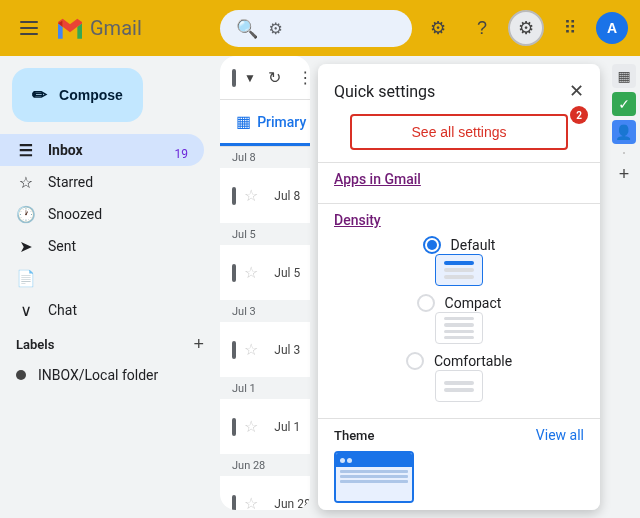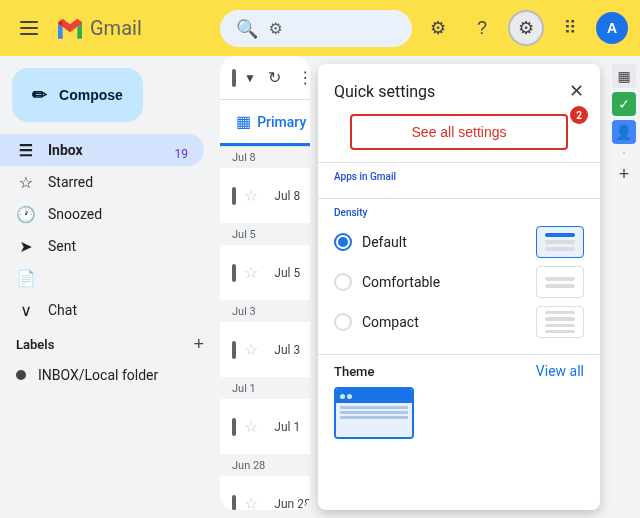--- a/index.html
+++ b/index.html
@@ -1,19 +1,19 @@
 <!DOCTYPE html>
 <html><head>
   <meta charset="utf-8">
   <style>
     * { box-sizing: border-box; margin: 0; padding: 0; }
     body { font-family: 'Google Sans', Roboto, Arial, sans-serif; background: #f1f3f4; width: 640px; height: 518px; overflow: hidden; display: flex; flex-direction: column; }
 
     
-    .topbar { display: flex; align-items: center; background: #fde047; padding: 20px 12px; gap: 8px; height: 56px; }
+    .topbar { display: flex; align-items: center; background: #eab308; padding: 20px 12px; gap: 8px; height: 56px; }
     .topbar-left { display: flex; align-items: center; gap: 8px; min-width: 200px; }
     .hamburger-btn { display: flex; flex-direction: column; gap: 4px; cursor: pointer; padding: 8px; border-radius: 50%; border: none; background: none; }
     .hamburger-btn span { display: block; width: 18px; height: 2px; background: #444; border-radius: 1px; }
     .gmail-logo { display: flex; align-items: center; gap: 2px; font-size: 22px; font-weight: 400; color: #5f6368; }
     .gmail-logo .g-logo { width: 32px; height: 32px; }
     .search-bar { flex: 1; display: flex; align-items: center; background: #eaf1fb; border-radius: 24px; padding: 8px 16px; gap: 10px; max-width: 480px; }
     .search-bar input { border: none; background: transparent; outline: none; font-size: 16px; color: #202124; width: 100%; }
     .topbar-right { display: flex; align-items: center; gap: 8px; margin-left: auto; }
     .icon-btn { width: 36px; height: 36px; border-radius: 50%; border: none; background: none; cursor: pointer; display: flex; align-items: center; justify-content: center; color: #444; font-size: 18px; position: relative; }
     .icon-btn.active { background: #e8eaed; border: 2px solid #bbb; }
@@ -52,28 +52,28 @@
     .email-date { font-size: 12px; color: #444; white-space: nowrap; margin-left: auto; }
     .date-label { font-size: 11px; color: #5f6368; padding: 4px 12px; background: #f1f3f4; }
 
     
     .quick-settings { width: 282px; background: #fff; border-radius: 8px; box-shadow: 0 4px 12px rgba(0,0,0,.2); margin: 8px 8px 8px 0; overflow-y: auto; flex-shrink: 0; position: relative; }
     .qs-header { display: flex; align-items: center; justify-content: space-between; padding: 16px 16px 8px; }
     .qs-title { font-size: 16px; font-weight: 400; color: #202124; }
     .qs-close { cursor: pointer; font-size: 18px; color: #444; border: none; background: none; }
     .see-all-btn { display: block; margin: 4px 16px 12px; padding: 8px 16px; border: 2px solid #d93025; border-radius: 4px; color: #d93025; background: none; font-size: 14px; cursor: pointer; text-align: center; width: calc(100% - 32px); }
     .qs-section { padding: 8px 16px; border-top: 1px solid #e0e0e0; }
-    .qs-section-title { font-size: 10px; color: #1d4ed8; margin-bottom: 8px; font-weight: 500; }
+    .qs-section-title { font-size: 14px; color: #701a75; margin-bottom: 8px; font-weight: 500; text-decoration: underline; }
     .chat-meet-row { display: flex; align-items: center; justify-content: space-between; margin-bottom: 4px; }
     .chat-meet-label { font-size: 14px; color: #202124; }
     .preview-line { height: 4px; background: #dadce0; border-radius: 2px; }
     .preview-line.short { width: 40px; }
     .preview-line.long { width: 70px; }
     .customize-link { color: #1a73e8; font-size: 14px; cursor: pointer; text-decoration: none; }
-    .density-option { display: flex; align-items: center; justify-content: space-between; margin-bottom: 8px; }
+    .density-option { display: flex; align-items: center; justify-content: space-between; margin-bottom: 8px; flex-direction: column; }
     .density-left { display: flex; align-items: center; gap: 10px; }
     .density-label { font-size: 14px; color: #202124; }
     .density-preview { width: 48px; height: 32px; border: 1px solid #dadce0; border-radius: 4px; display: flex; flex-direction: column; justify-content: center; align-items: center; gap: 3px; padding: 4px; }
     .density-preview.active-preview { border-color: #1a73e8; background: #e8f0fe; }
     .dp-line { height: 4px; background: #dadce0; border-radius: 2px; width: 80%; }
     .dp-line.blue { background: #1a73e8; }
     .radio-circle { width: 18px; height: 18px; border-radius: 50%; border: 2px solid #dadce0; display: flex; align-items: center; justify-content: center; cursor: pointer; }
     .radio-circle.selected { border-color: #1a73e8; }
     .radio-inner { width: 10px; height: 10px; border-radius: 50%; background: #1a73e8; }
     .theme-section { padding: 8px 16px 12px; border-top: 1px solid #e0e0e0; }
@@ -290,36 +290,36 @@
         <div class="density-preview active-preview">
           <div class="dp-line blue"></div>
           <div class="dp-line"></div>
           <div class="dp-line"></div>
         </div>
       </div>
 
       <div class="density-option">
         <div class="density-left">
           <div class="radio-circle"></div>
-          <span class="density-label">Comfortable</span>
+          <span class="density-label">Compact</span>
         </div>
         <div class="density-preview">
+          <div class="dp-line"></div>
+          <div class="dp-line"></div>
           <div class="dp-line"></div>
           <div class="dp-line"></div>
         </div>
       </div>
 
       <div class="density-option">
         <div class="density-left">
           <div class="radio-circle"></div>
-          <span class="density-label">Compact</span>
+          <span class="density-label">Comfortable</span>
         </div>
         <div class="density-preview">
-          <div class="dp-line"></div>
-          <div class="dp-line"></div>
           <div class="dp-line"></div>
           <div class="dp-line"></div>
         </div>
       </div>
     </div>
 
     <div class="theme-section">
       <div class="theme-header">
         <span class="theme-title">Theme</span>
         <a class="view-all-link">View all</a>

